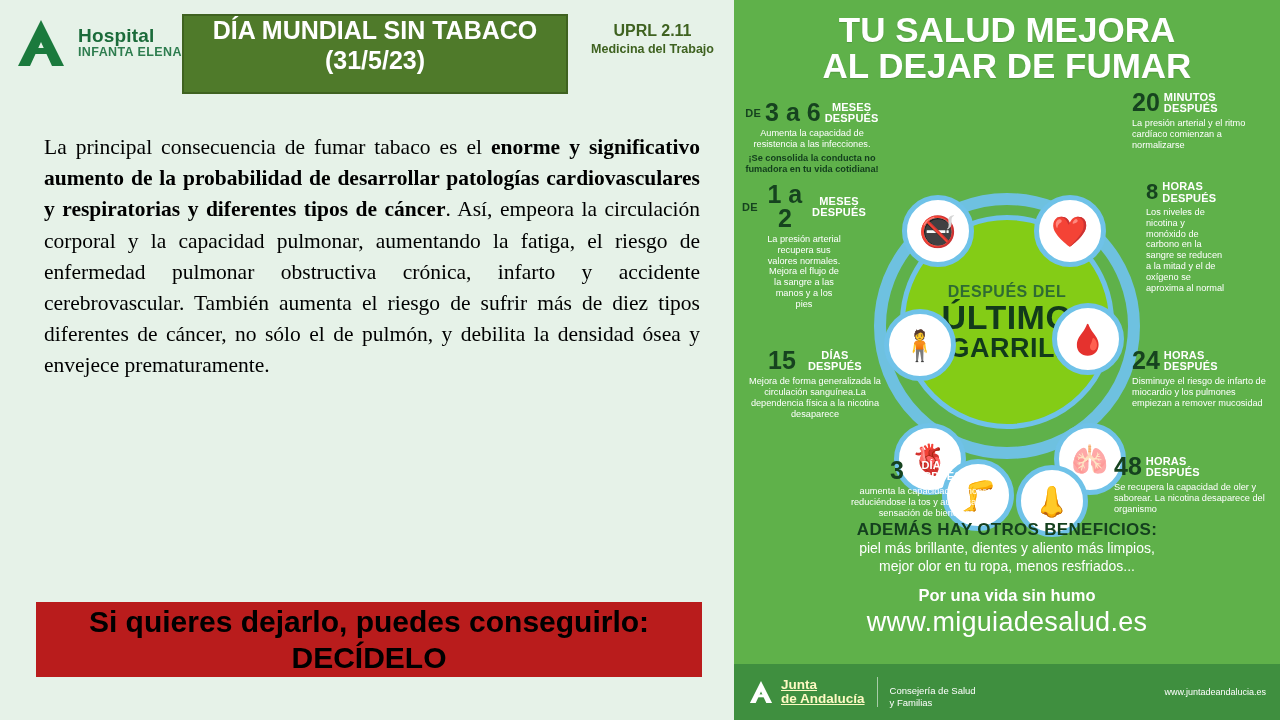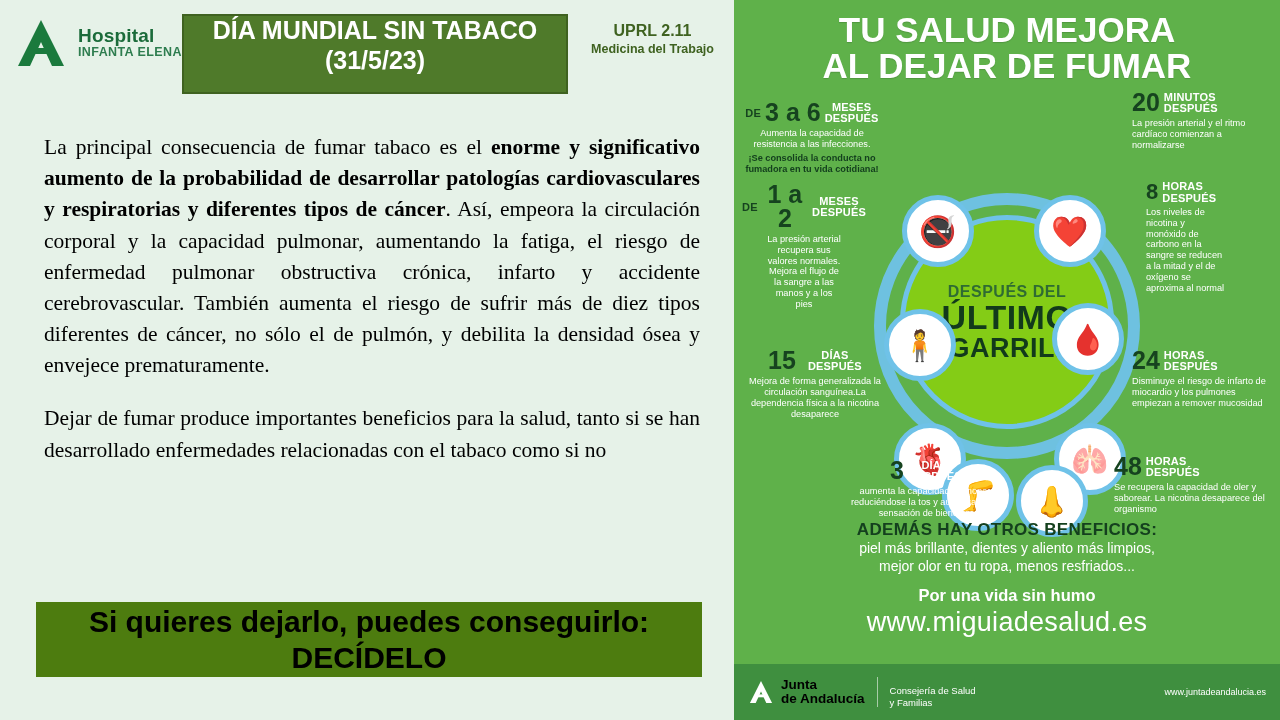--- a/index.html
+++ b/index.html
@@ -35,21 +35,21 @@
     position: absolute; left: 44px; top: 132px; width: 656px;
     font-family: "Liberation Serif", serif;
     font-size: 21.5px; color: #000; text-align: justify; line-height: 1.45;
   }
   .body-text p + p { margin-top: 22px; }
   .body-text b { font-weight: bold; }
 
   
   .bottom-banner {
     position: absolute; left: 36px; top: 602px; width: 666px; height: 75px;
-    background: #4d7c0f;
+    background: #b91c1c;
     display: flex; flex-direction: column; align-items: center; justify-content: center;
     text-align: left; color: #000; font-weight: bold; font-size: 30px; line-height: 1.2;
   }
 
   
   .poster {
     position: absolute; left: 734px; top: 0; width: 546px; height: 720px;
     background: #5fb14a;
     overflow: hidden;
   }
@@ -101,21 +101,21 @@
   .pb-title { font-size: 17px; font-weight: bold; color: #14401e; letter-spacing: .3px;}
   .pb-line { font-size: 14px; line-height: 1.28; }
   .pb-claim { font-size: 16.5px; font-weight: bold; margin-top: 10px; }
   .pb-url { font-size: 27px; color: #fff; margin-top: 2px; letter-spacing: .3px;}
 
   .poster-foot {
     position: absolute; left: 0; bottom: 0; width: 546px; height: 56px;
     background: #3f8f3f; display: flex; align-items: center;
   }
   .foot-logo { display: flex; align-items: center; gap: 7px; padding-left: 14px; }
-  .foot-logo .fl-text { color: #000000; line-height: 1.03; }
+  .foot-logo .fl-text { color: #fef9c3; line-height: 1.03; text-decoration: underline; }
   .fl-t1 { font-size: 13.5px; font-weight: bold; }
   .fl-t2 { font-size: 13.5px; font-weight: bold; }
   .foot-div { width: 1px; height: 30px; background: rgba(255,255,255,.55); margin: 0 12px; }
   .foot-cons { color: #fff; font-size: 9.5px; line-height: 1.25; margin-top: 10px; }
   .foot-url { position: absolute; right: 14px; color: #fff; font-size: 9px; }
 </style>
 </head>
 <body>
 
 <div class="slide">
@@ -138,21 +138,20 @@
     <div>(31/5/23)</div>
   </div>
 
   <div class="unit-block">
     <div class="unit-code">UPRL 2.11</div>
     <div class="unit-name">Medicina del Trabajo</div>
   </div>
 
   <div class="body-text">
     <p><span>La principal consecuencia de fumar tabaco es el </span><b>enorme y significativo aumento de la probabilidad de desarrollar patologías cardiovasculares y respiratorias y diferentes tipos de cáncer</b><span>. Así, empeora la circulación corporal y la capacidad pulmonar, aumentando la fatiga, el riesgo de enfermedad pulmonar obstructiva crónica, infarto y accidente cerebrovascular. También aumenta el riesgo de sufrir más de diez tipos diferentes de cáncer, no sólo el de pulmón, y debilita la densidad ósea y envejece prematuramente.</span></p>
-    <p>Dejar de fumar produce importantes beneficios para la salud, tanto si se han desarrollado enfermedades relacionadas con el tabaco como si no</p>
   </div>
 
   <div class="bottom-banner">
     <div>Si quieres dejarlo, puedes conseguirlo:</div>
     <div>DECÍDELO</div>
   </div>
 
   <div class="poster">
     <div class="poster-head">
       <div>TU SALUD MEJORA</div>

